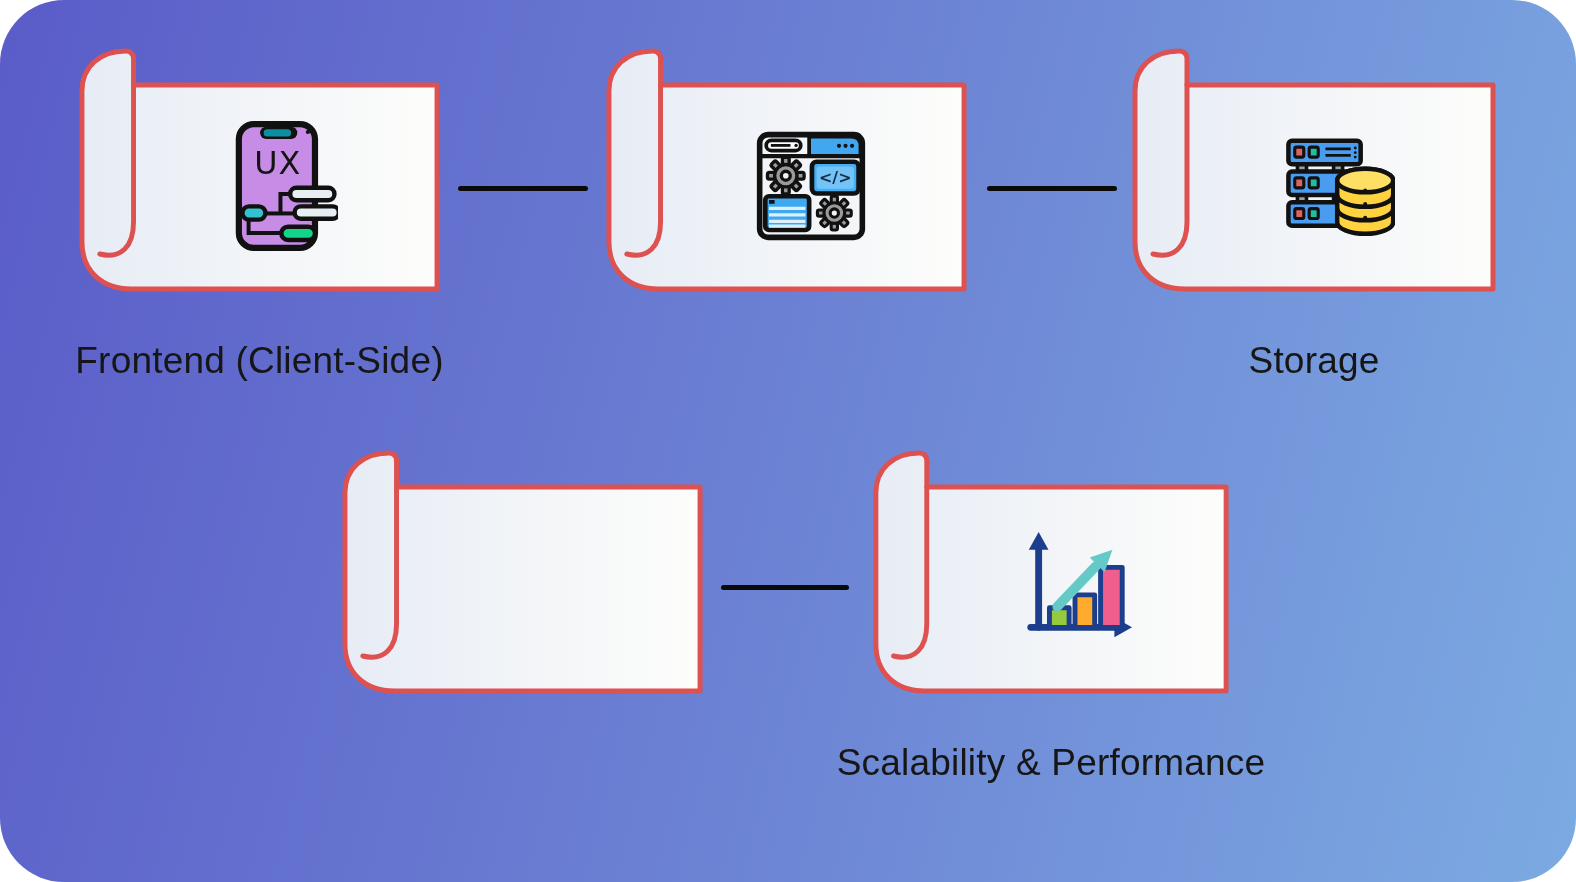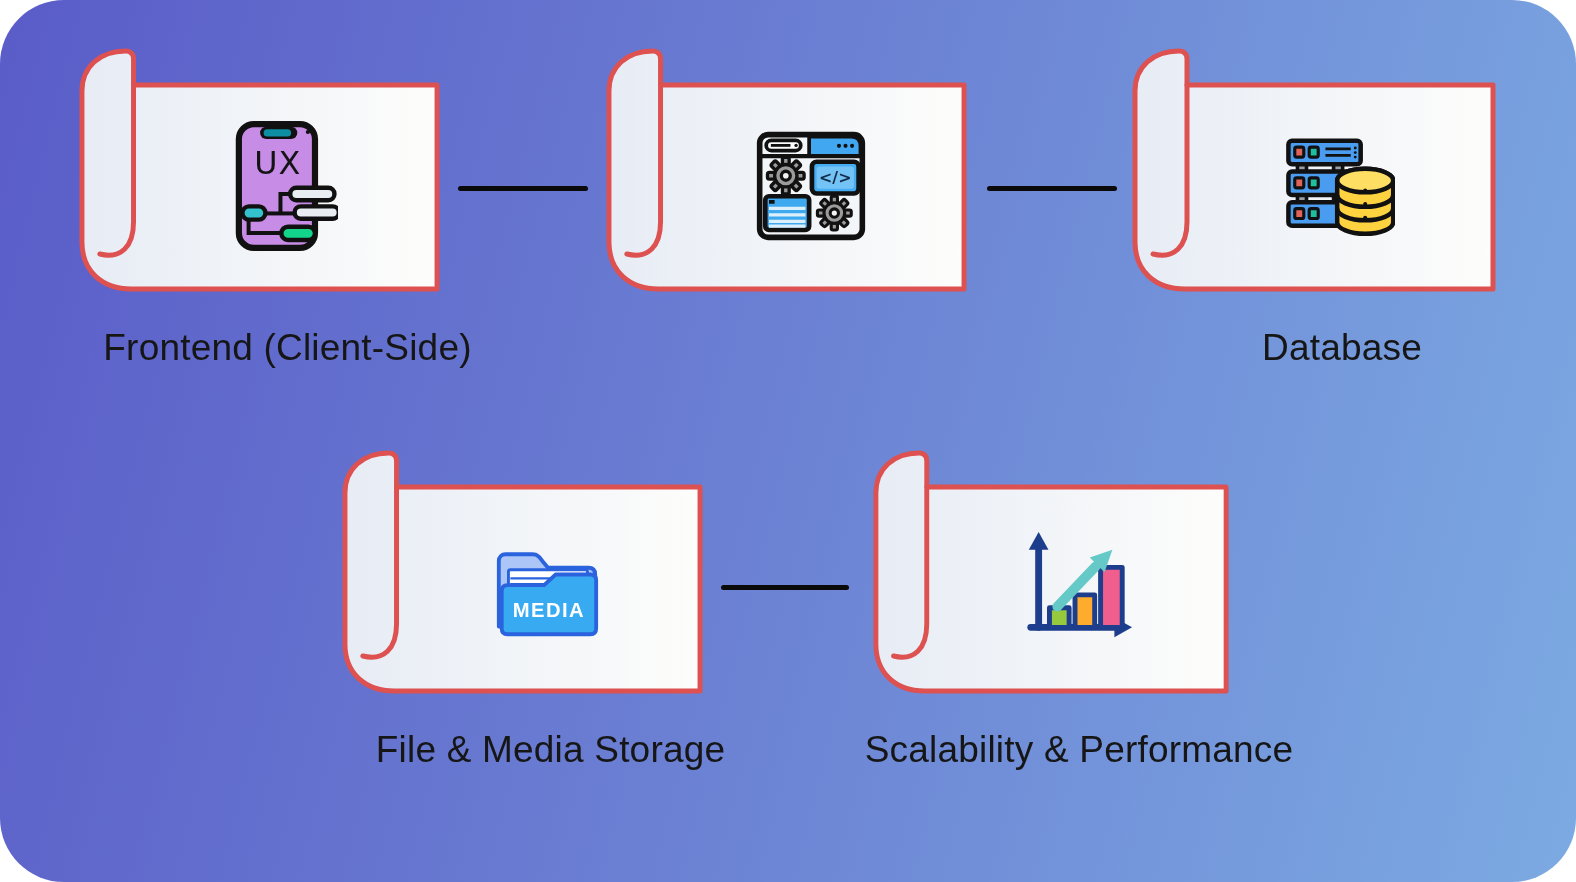--- a/index.html
+++ b/index.html
@@ -8,23 +8,23 @@
     border-radius:64px;overflow:hidden;
     background:linear-gradient(104deg,#5a5cc8 0%,#6b80d3 48%,#7caae2 100%);
   }
   .card{position:absolute;width:365px;height:246px;}
   .scroll-svg{position:absolute;inset:0;width:100%;height:100%;}
   .icon-holder{
     position:absolute;left:54px;top:38px;right:5px;bottom:5px;
     display:flex;align-items:center;justify-content:center;
   }
   .card-label{
-    position:absolute;top:278px;left:50%;transform:translateX(-50%);
+    position:absolute;top:291px;left:50%;transform:translateX(-50%);
     white-space:nowrap;font-size:37px;font-weight:400;color:#161616;
-    letter-spacing:0.2px;line-height:48px;margin-left:28px;
+    letter-spacing:0.2px;line-height:48px;
   }
   .connector{position:absolute;height:5px;background:#0a0a0a;border-radius:3px;}
   #conn-1{left:458px;top:186px;width:130px;}
   #conn-2{left:987px;top:186px;width:130px;}
   #conn-3{left:721px;top:585px;width:128px;}
   #card-frontend{left:77px;top:46px;}
   #card-backend{left:604px;top:46px;}
   #card-database{left:1130px;top:46px;width:368px;}
   #card-filemedia{left:340px;top:448px;}
   #card-scalability{left:871px;top:448px;width:360px;text-decoration:underline;}
@@ -151,38 +151,27 @@
           <path d="M 60,52 A 31,13 0 0 1 122,52 L 122,98 A 31,13 0 0 1 60,98 Z" fill="#ffd23f" stroke-width="5"></path>
           <ellipse cx="91" cy="52" rx="31" ry="13" fill="#ffdf63" stroke-width="5"></ellipse>
           <path d="M 60,68 A 31,13 0 0 0 122,68" fill="none" stroke-width="5"></path>
           <path d="M 60,83 A 31,13 0 0 0 122,83" fill="none" stroke-width="5"></path>
           <circle cx="91" cy="63" r="2.2" fill="#111111" stroke="none"></circle>
           <circle cx="91" cy="78" r="2.2" fill="#111111" stroke="none"></circle>
           <circle cx="91" cy="93" r="2.2" fill="#111111" stroke="none"></circle>
         </g>
       </svg>
     </div>
-    <div class="card-label">Database</div>
+    <div class="card-label">Storage</div>
   </div>
 
   <div class="card" id="card-filemedia">
     <svg class="scroll-svg" viewBox="0 0 368 246" preserveAspectRatio="none">
       <use href="#scroll-shape"></use>
     </svg>
-    <div class="icon-holder">
-      <svg width="116" height="106" viewBox="0 0 120 110">
-        <path d="M 17,20 H 45 C 51,20 53,24 56,28 L 61,34 H 103 C 108,34 110,37 110,41 V 95 H 10 V 27 C 10,23 13,20 17,20 Z" fill="#abc6f7" stroke="#2a63dd" stroke-width="4" stroke-linejoin="round"></path>
-        <rect x="20" y="36" width="82" height="42" rx="2" fill="#ffffff" stroke="#2a63dd" stroke-width="3"></rect>
-        <path d="M 22,45 H 100" stroke="#2a63dd" stroke-width="2.5"></path>
-        <path d="M 22,51 H 100" stroke="#2a63dd" stroke-width="2.5"></path>
-        <path d="M 19,52 H 57 L 69,41 H 105 C 109,41 111,43 111,47 V 97 C 111,101 109,103 105,103 H 19 C 15,103 13,101 13,97 V 58 C 13,54 15,52 19,52 Z" fill="#38aaf2" stroke="#2a63dd" stroke-width="4" stroke-linejoin="round"></path>
-        <text x="62" y="85" font-size="21" font-weight="bold" letter-spacing="1.5" fill="#ffffff" text-anchor="middle" font-family="Liberation Sans, sans-serif">MEDIA</text>
-      </svg>
-    </div>
-    <div class="card-label">File &amp; Media Storage</div>
   </div>
 
   <div class="card" id="card-scalability">
     <svg class="scroll-svg" viewBox="0 0 368 246" preserveAspectRatio="none">
       <use href="#scroll-shape"></use>
     </svg>
     <div class="icon-holder">
       <svg width="118" height="118" viewBox="0 0 120 120">
         <g stroke="#1c3e8c" stroke-width="7" stroke-linecap="round">
           <path d="M 22,18 V 100"></path>

